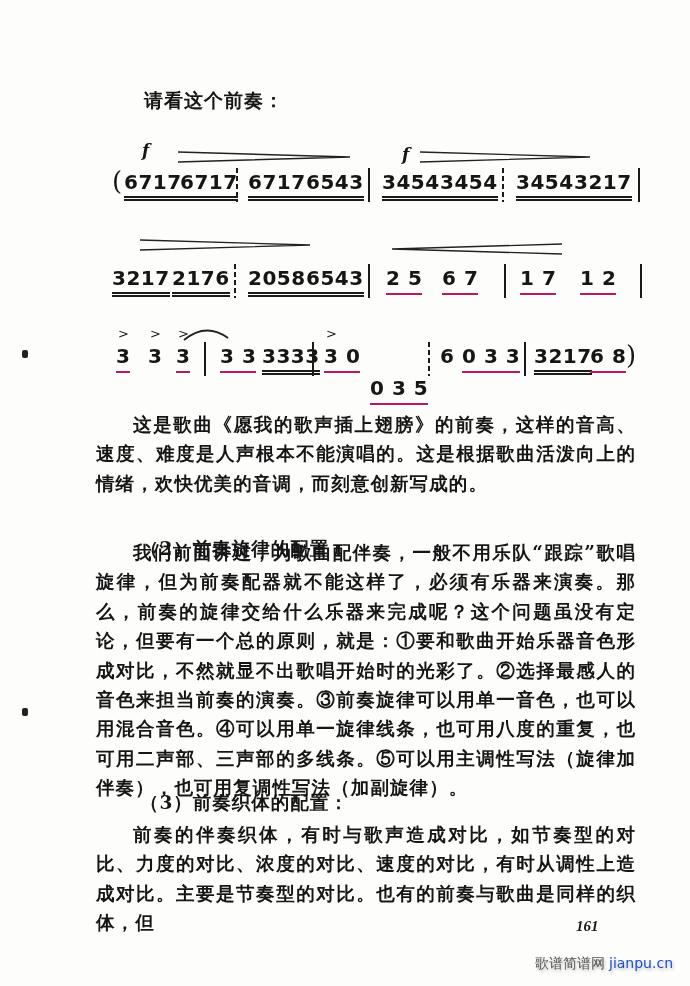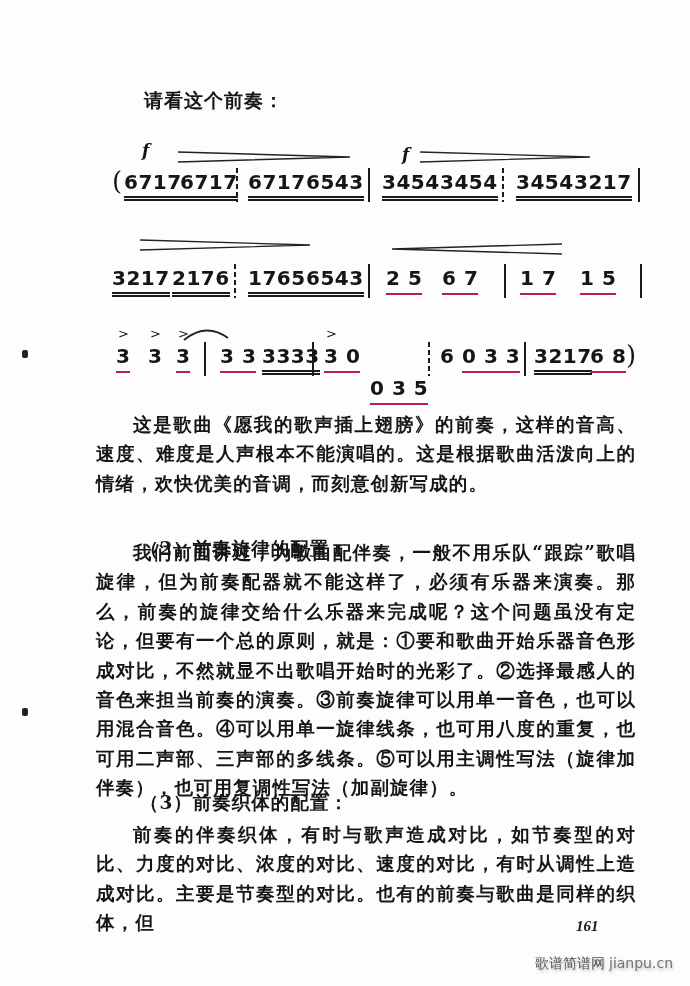--- a/index.html
+++ b/index.html
@@ -22,21 +22,21 @@
   .barline.dash { background: repeating-linear-gradient(#1a1a1a 0 5px, transparent 5px 8px); }
   .paren { position: absolute; top: -4px; font-size: 26px; font-weight: normal; font-family: "DejaVu Serif", serif; }
   .slur { position: absolute; }
 
   
   .para { position: absolute; left: 96px; width: 540px; font-size: 18.5px; line-height: 29.4px; font-weight: bold; letter-spacing: 1.1px; text-align: justify; }
   .para.indent { text-indent: 37px; }
   .heading { position: absolute; left: 140px; font-size: 18.5px; font-weight: bold; letter-spacing: 1px; }
   .page-num { position: absolute; left: 576px; top: 918px; font-style: italic; font-weight: bold; font-size: 15px; font-family: Liberation Serif, serif; }
   .watermark { position: absolute; left: 535px; top: 955px; font-size: 14px; color: #555; font-family: "DejaVu Sans", sans-serif; text-shadow: 1px 2px 3px #bbb; }
-  .watermark .url { color: #737373; margin-left: 4px; }
+  .watermark .url { color: #1d4ed8; margin-left: 4px; }
   .margin-mark { position: absolute; width: 6px; height: 8px; background: #222; border-radius: 2px; }
 </style>
 </head>
 <body>
 
 <div class="intro">请看这个前奏：</div>
 
 <div class="staff-row" style="top:142px;">
   <span class="dyn" style="left:32px;top:-2px;">f</span>
   <div class="hairpin" style="left:68px;top:8px;width:172px;">
@@ -75,28 +75,28 @@
   </div>
   <div class="hairpin" style="left:282px;top:4px;width:170px;">
     <svg viewBox="0 0 170 14" preserveAspectRatio="none">
         <path d="M170 2 L0 7 L170 12" fill="none" stroke="#222" stroke-width="1.4"></path>
       </svg>
   </div>
   <div class="notes" style="top:28px;">
     <span class="group u2" style="left:2px;">3217</span>
     <span class="group u2" style="left:62px;">2176</span>
     <span class="barline dash" style="left:124px;"></span>
-    <span class="group u2" style="left:138px;">1765</span>
+    <span class="group u2" style="left:138px;">2058</span>
     <span class="group u2" style="left:196px;">6543</span>
     <span class="barline" style="left:258px;"></span>
     <span class="group u1" style="left:276px;">2 5</span>
     <span class="group u1" style="left:332px;">6 7</span>
     <span class="barline" style="left:394px;"></span>
     <span class="group u1" style="left:410px;">1 7</span>
-    <span class="group u1" style="left:470px;">1 5</span>
+    <span class="group u1" style="left:470px;">1 2</span>
     <span class="barline" style="left:530px;"></span>
   </div>
 </div>
 
 <div class="staff-row" style="top:322px;">
   <svg class="slur" style="left:72px;top:4px;" width="50" height="16" viewBox="0 0 50 16">
       <path d="M2 14 Q24 -4 46 12" fill="none" stroke="#222" stroke-width="2"></path>
     </svg>
   <div class="notes" style="top:22px;">
     <span class="group u1" style="left:6px;">3</span>

